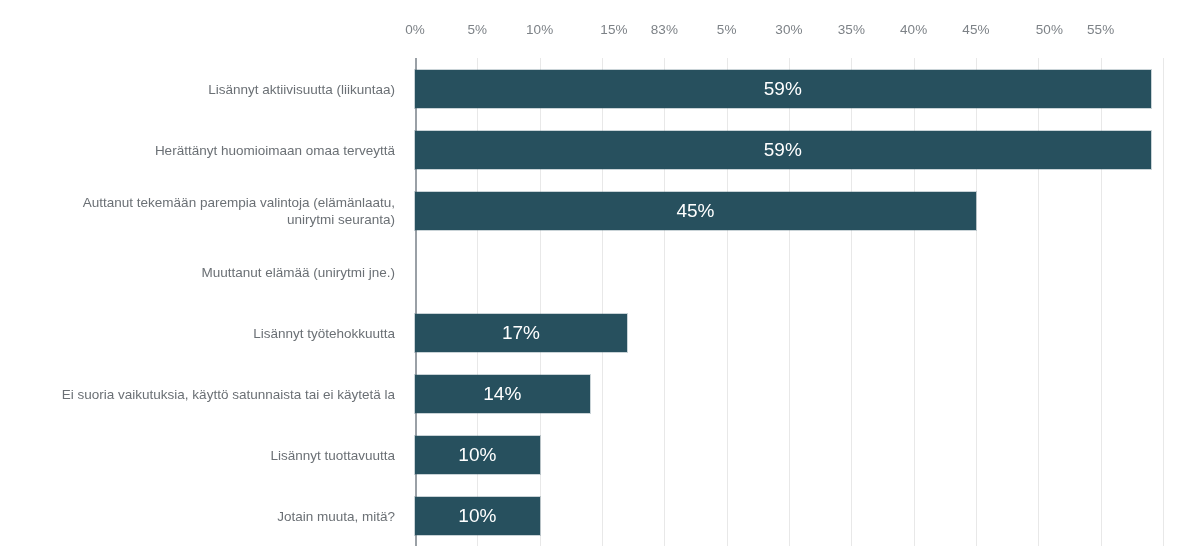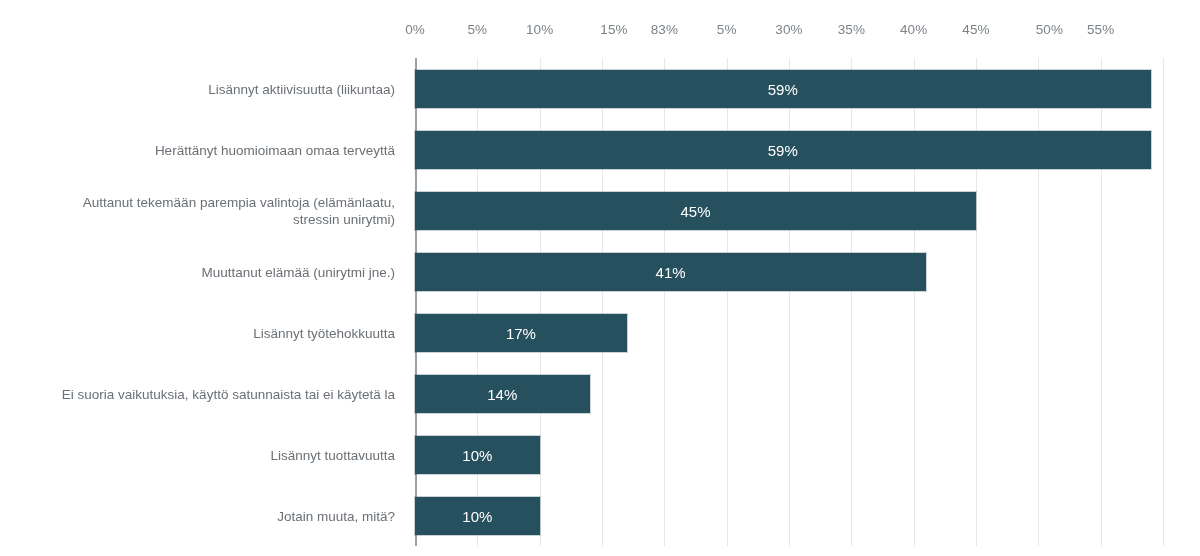--- a/index.html
+++ b/index.html
@@ -98,21 +98,21 @@
     left: 0;
     top: 0;
     height: 100%;
     background: #27505e;
     box-shadow: 0 0 0 1px rgba(39,80,94,0.25);
   }
   .bar-value {
     position: absolute;
     top: 50%;
     transform: translate(-50%, -50%);
-    font-size: 15px;
+    font-size: 19px;
     color: #ffffff;
     white-space: nowrap;
     pointer-events: none;
   }
 </style>
 </head>
 <body>
 
 <div id="chart-root">
 
@@ -129,21 +129,21 @@
     <span class="xtick-label" style="left: 976px;">45%</span>
     <span class="xtick-label" style="left: 1038.33px; margin-left: 11px;">50%</span>
     <span class="xtick-label" style="left: 1100.67px;">55%</span>
     <span class="xtick-label" style="left: 1220px; font-family: Liberation Mono, monospace;">60%</span>
   </div>
 
   <div class="cat-labels">
     <div class="cat-label" style="top: 30.5px; transform: translateY(-50%);">Lisännyt aktiivisuutta (liikuntaa)</div>
     <div class="cat-label" style="top: 91.5px; transform: translateY(-50%);">Herättänyt huomioimaan omaa terveyttä</div>
     <div class="cat-label" style="top: 152.5px; transform: translateY(-50%);">Auttanut tekemään parempia valintoja (elämänlaatu,
-stressin unirytmi)</div>
+unirytmi seuranta)</div>
     <div class="cat-label" style="top: 213.5px; transform: translateY(-50%); text-align: center;">Muuttanut elämää (unirytmi jne.)</div>
     <div class="cat-label" style="top: 274.5px; transform: translateY(-50%);">Lisännyt työtehokkuutta</div>
     <div class="cat-label" style="top: 335.5px; transform: translateY(-50%);">Ei suoria vaikutuksia, käyttö satunnaista tai ei käytetä la</div>
     <div class="cat-label" style="top: 396.5px; transform: translateY(-50%);">Lisännyt tuottavuutta</div>
     <div class="cat-label" style="top: 457.5px; transform: translateY(-50%);">Jotain muuta, mitä?</div>
   </div>
 
   <div class="plot-area">
     <div id="gridlines">
         <div class="gridline zero" style="left: 0px;"></div>
@@ -166,24 +166,20 @@
         <span class="bar-value" style="left: 367.767px;">59%</span>
       </div>
       <div class="bar-row" style="top: 72.5px; height: 38px;">
         <div class="bar" style="width: 735.533px;"></div>
         <span class="bar-value" style="left: 367.767px;">59%</span>
       </div>
       <div class="bar-row" style="top: 133.5px; height: 38px;">
         <div class="bar" style="width: 561px;"></div>
         <span class="bar-value" style="left: 280.5px;">45%</span>
       </div>
-      <div class="bar-row" style="top: 194.5px; height: 38px;">
-        <div class="bar" style="width: 511.133px;"></div>
-        <span class="bar-value" style="left: 255.567px;">41%</span>
-      </div>
       <div class="bar-row" style="top: 255.5px; height: 38px;">
         <div class="bar" style="width: 211.933px;"></div>
         <span class="bar-value" style="left: 105.967px;">17%</span>
       </div>
       <div class="bar-row" style="top: 316.5px; height: 38px;">
         <div class="bar" style="width: 174.533px;"></div>
         <span class="bar-value" style="left: 87.2667px;">14%</span>
       </div>
       <div class="bar-row" style="top: 377.5px; height: 38px;">
         <div class="bar" style="width: 124.667px;"></div>

